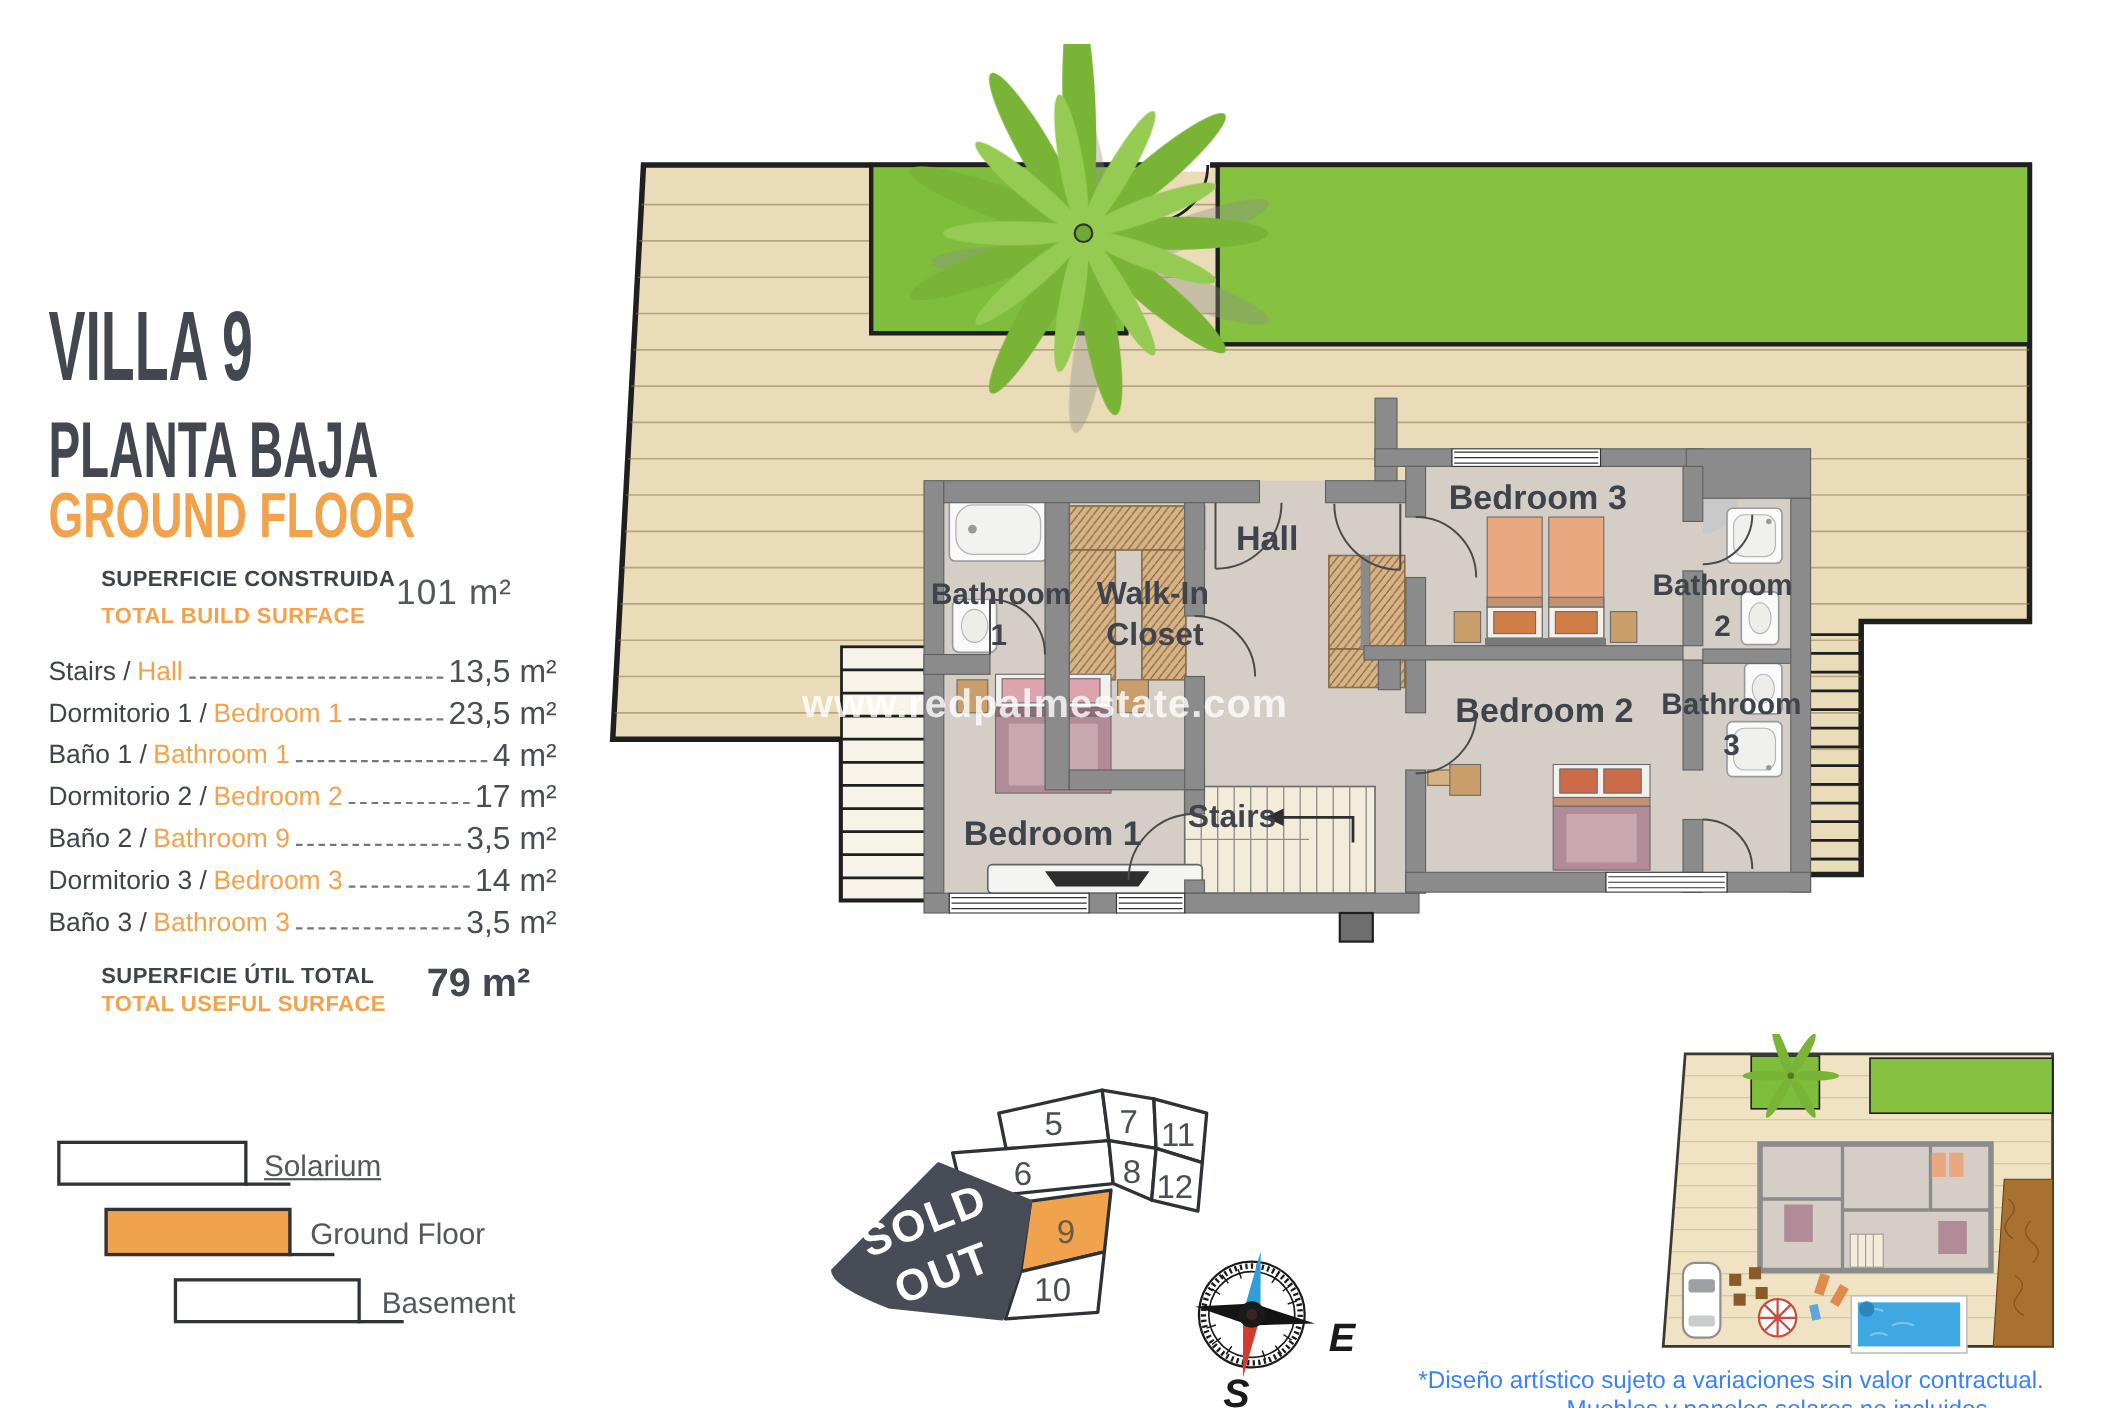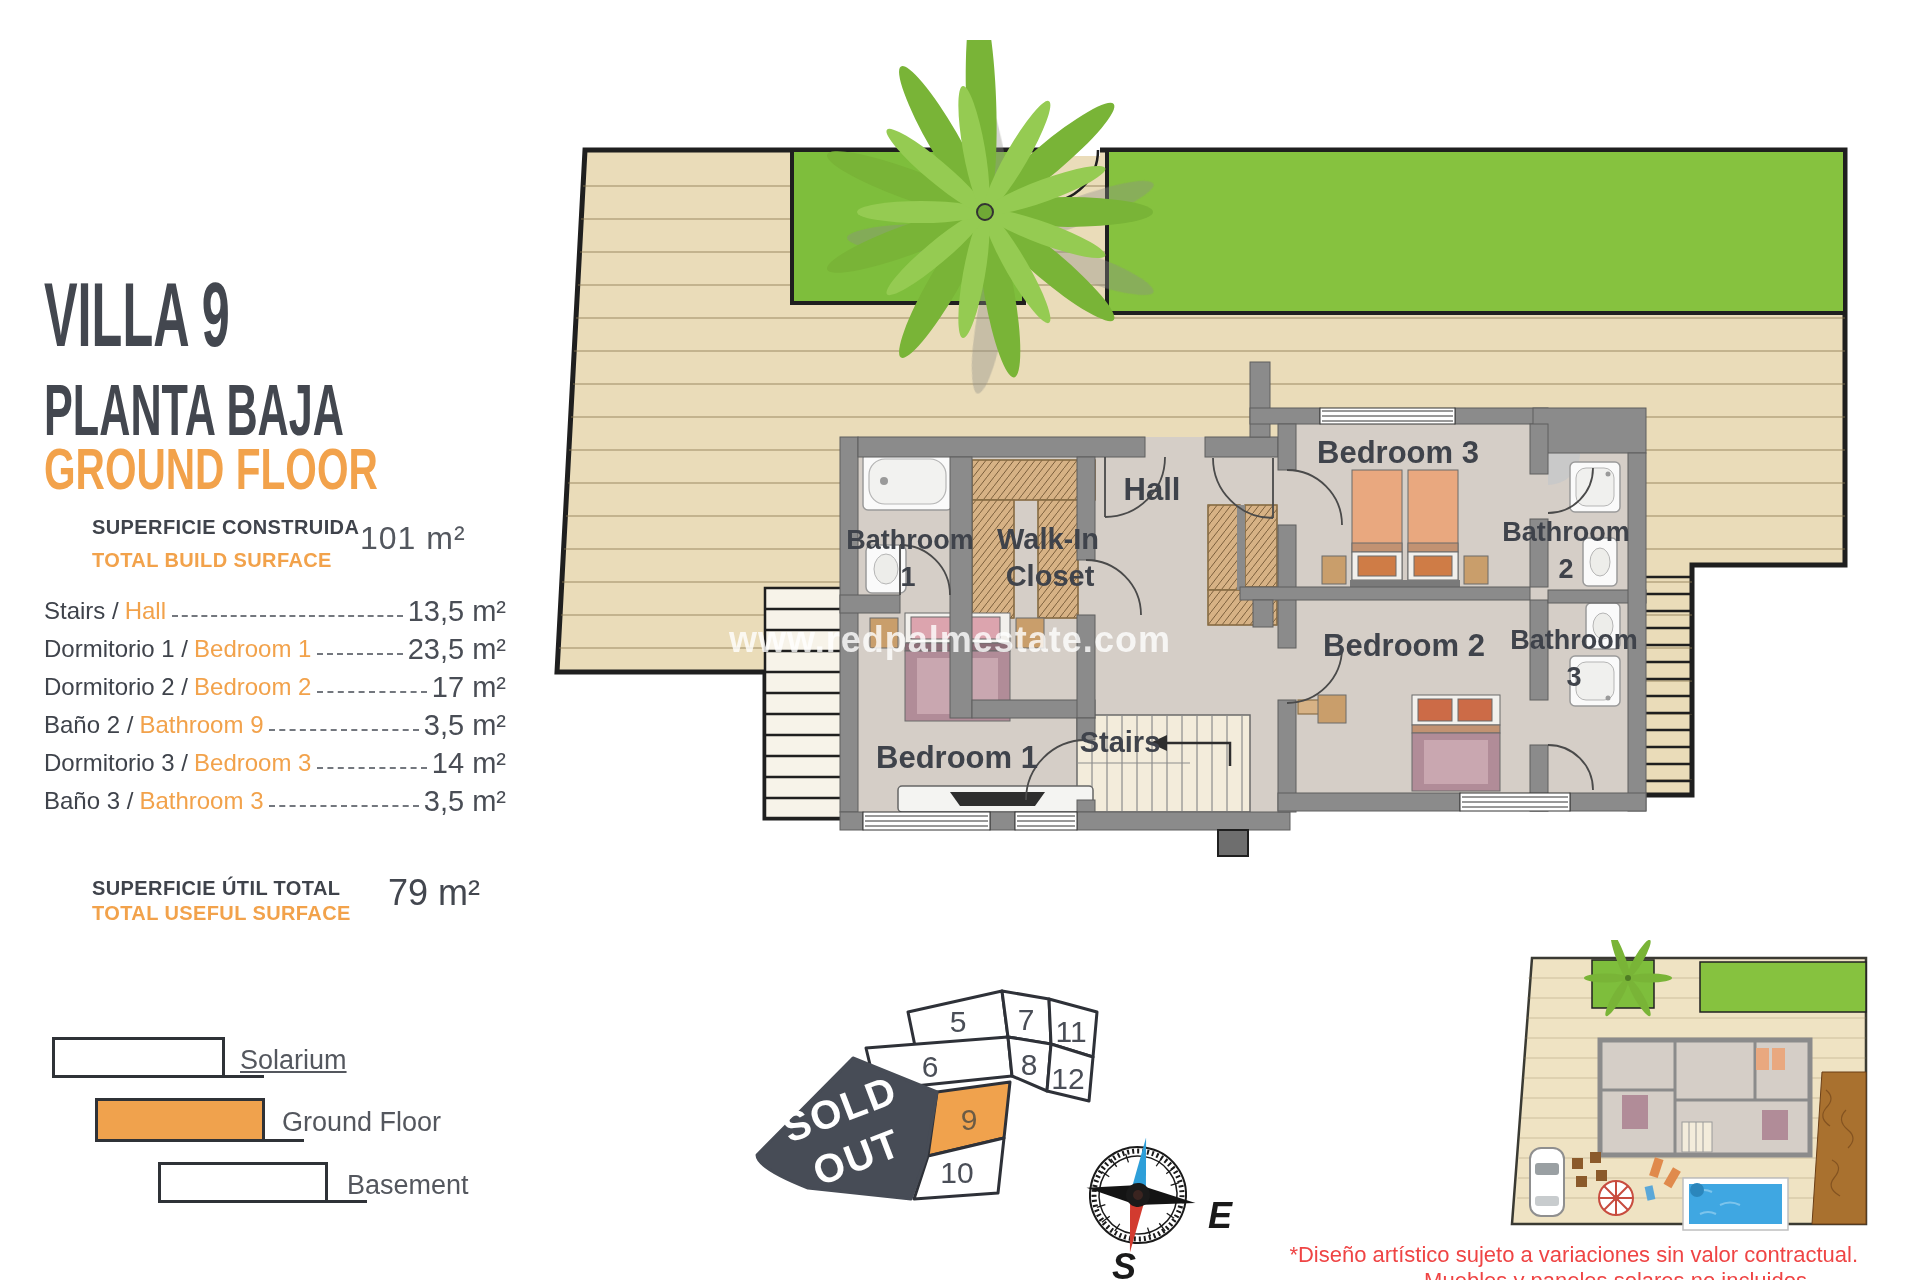--- a/index.html
+++ b/index.html
@@ -12,21 +12,21 @@
   .bigval{font-size:32px;font-weight:400;color:#53575E;letter-spacing:1px;}
   .roomlist{left:44px;top:598px;width:462px;}
   .room-row{display:flex;align-items:flex-end;margin-bottom:12px;font-size:24px;line-height:26px;}
   .room-es{color:#3F434B;white-space:nowrap;}
   .room-en{color:#F2A24B;white-space:nowrap;margin-left:6px;}
   .leader{flex:1;border-bottom:2px dashed #73777E;margin:0 5px 7px 6px;min-width:20px;}
   .room-val{font-size:29px;color:#494D55;white-space:nowrap;}
   .legend-box{position:absolute;border:3px solid #2F3237;box-sizing:border-box;}
   .legend-line{position:absolute;right:-42px;bottom:-3px;width:42px;height:3px;background:#2F3237;}
   .legend-label{position:absolute;font-size:27px;color:#54575E;line-height:1;}
-  .foot{font-size:22px;color:#ef4444;line-height:26px;text-align:right;}
+  .foot{font-size:22px;color:#3b82f6;line-height:26px;text-align:right;}
   svg text{font-family:"Liberation Sans","DejaVu Sans",sans-serif;}
 </style>
 </head>
 <body>
 
 <div class="abs ttl" style="left:44px;top:270px;font-size:90px;transform:scaleX(.56);">VILLA 9</div>
 <div class="abs ttl" style="left:44px;top:374px;font-size:72px;transform:scaleX(.60);">PLANTA BAJA</div>
 <div class="abs ttl orange" style="left:44px;top:440px;font-size:58px;transform:scaleX(.70);">GROUND FLOOR</div>
 
 <div class="abs sublab" style="left:44px;top:517px;">SUPERFICIE CONSTRUIDA</div>
@@ -40,20 +40,26 @@
     <span class="leader"></span>
     <span class="room-val">13,5 m²</span>
   </div>
   <div class="room-row">
     <span class="room-es">Dormitorio 1 /</span>
     <span class="room-en">Bedroom 1</span>
     <span class="leader"></span>
     <span class="room-val">23,5 m²</span>
   </div>
   <div class="room-row">
+    <span class="room-es">Baño 1 /</span>
+    <span class="room-en">Bathroom 1</span>
+    <span class="leader"></span>
+    <span class="room-val">4 m²</span>
+  </div>
+  <div class="room-row">
     <span class="room-es">Dormitorio 2 /</span>
     <span class="room-en">Bedroom 2</span>
     <span class="leader"></span>
     <span class="room-val">17 m²</span>
   </div>
   <div class="room-row">
     <span class="room-es">Baño 2 /</span>
     <span class="room-en">Bathroom 9</span>
     <span class="leader"></span>
     <span class="room-val">3,5 m²</span>
@@ -67,21 +73,21 @@
   <div class="room-row">
     <span class="room-es">Baño 3 /</span>
     <span class="room-en">Bathroom 3</span>
     <span class="leader"></span>
     <span class="room-val">3,5 m²</span>
   </div>
 </div>
 
 <div class="abs sublab" style="left:44px;top:878px;">SUPERFICIE ÚTIL TOTAL</div>
 <div class="abs sublab orange" style="left:44px;top:903px;">TOTAL USEFUL SURFACE</div>
-<div class="abs" style="left:388px;top:872px;font-size:36px;font-weight:400;color:#43474F;">79 m²</div>
+<div class="abs" style="left:388px;top:872px;font-size:36px;font-weight:700;color:#43474F;">79 m²</div>
 
 <div>
   <div class="legend-box" style="left:52px;top:1037px;width:173px;height:41px;background:#fff;">
       <span class="legend-line"></span>
     </div>
   <div class="legend-label" style="left:240px;top:1047px;text-decoration:underline;">Solarium</div>
 
   <div class="legend-box" style="left:95px;top:1098px;width:170px;height:44px;background:#F0A24D;">
       <span class="legend-line"></span>
     </div>

